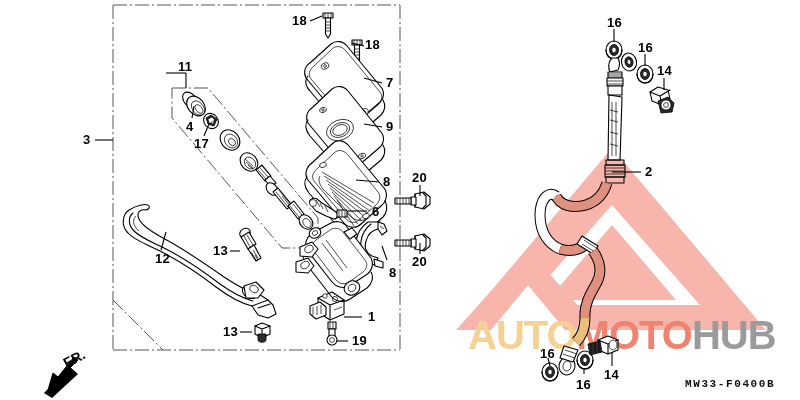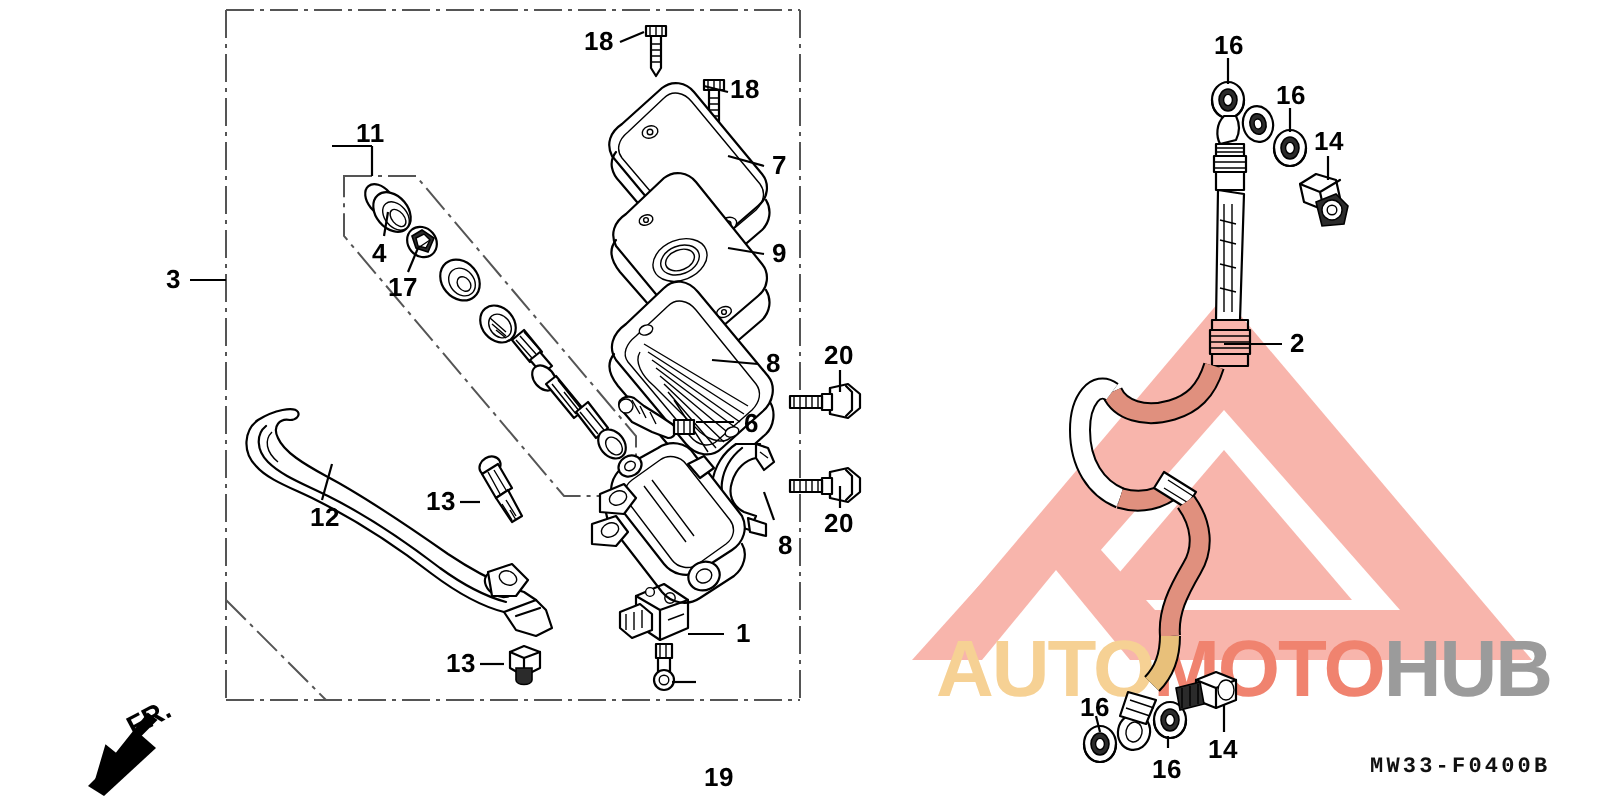--- a/index.html
+++ b/index.html
@@ -405,21 +405,21 @@
   <div class="lbl" style="left:657px;top:64px;">14</div>
   <div class="lbl" style="left:604px;top:368px;">14</div>
   <div class="lbl" style="left:223px;top:325px;">13</div>
   <div class="lbl" style="left:607px;top:16px;">16</div>
   <div class="lbl" style="left:638px;top:41px;">16</div>
   <div class="lbl" style="left:540px;top:347px;">16</div>
   <div class="lbl" style="left:576px;top:378px;">16</div>
   <div class="lbl" style="left:194px;top:137px;">17</div>
   <div class="lbl" style="left:292px;top:14px;">18</div>
   <div class="lbl" style="left:365px;top:38px;">18</div>
-  <div class="lbl" style="left:352px;top:334px;margin-top:48px;">19</div>
+  <div class="lbl" style="left:352px;top:334px;">19</div>
   <div class="lbl" style="left:412px;top:171px;">20</div>
   <div class="lbl" style="left:412px;top:255px;">20</div>
 
   <div class="frtxt" style="left:68px;top:355px;">FR.</div>
 
   <div class="code" style="left:653px;top:378px;">MW33-F0400B</div>
 
 </div>
 
 </body></html>

